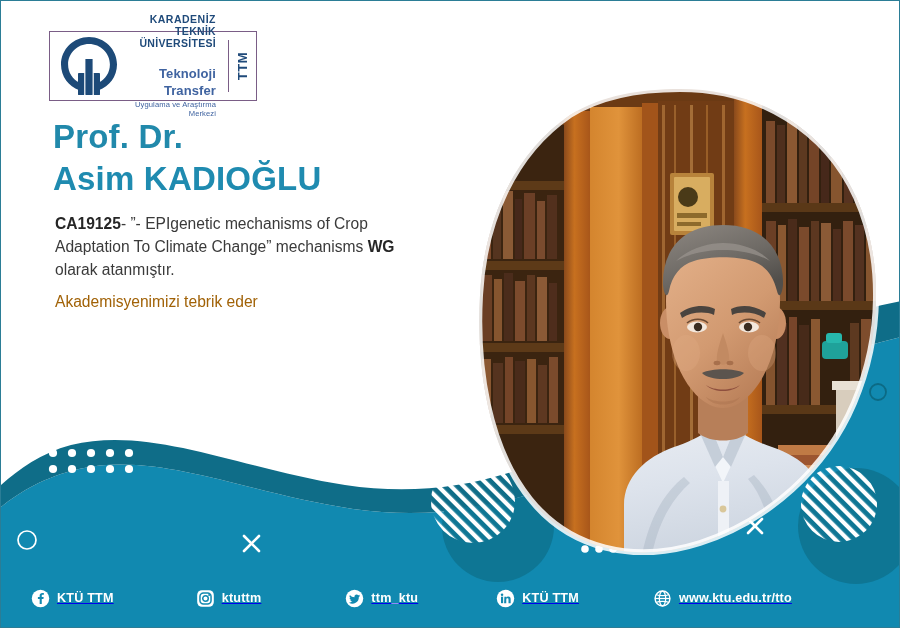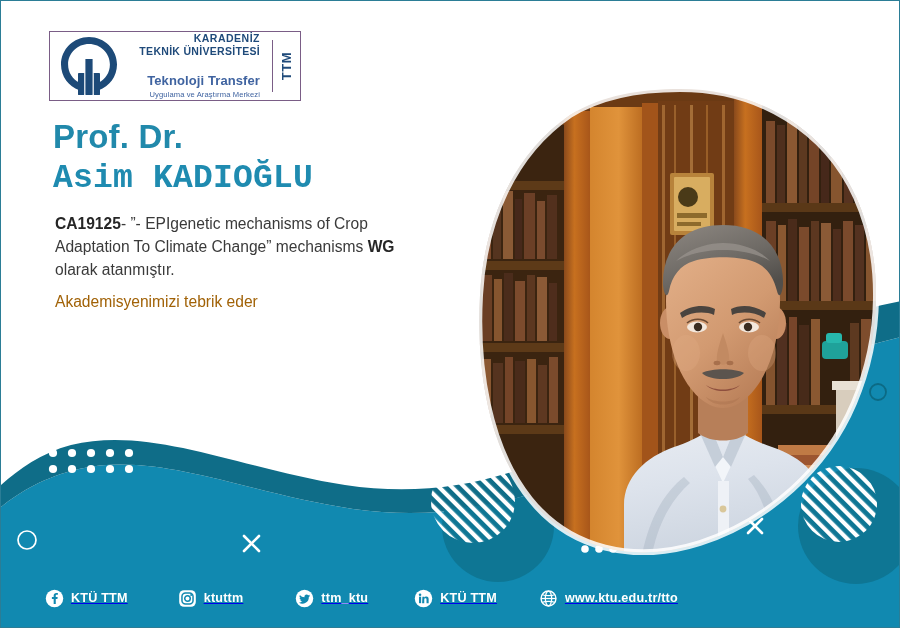--- a/index.html
+++ b/index.html
@@ -20,21 +20,21 @@
   }
 
   
   .bg-layer { position:absolute; inset:0; overflow:hidden; }
   .bg-svg { position:absolute; left:0; top:0; width:900px; height:628px; display:block; }
 
   
   .logo-box {
     position:absolute;
     left:48px; top:30px;
-    width:252px; height:70px;
+    width:208px; height:70px;
     background:#ffffff;
     border:1px solid #7a5d86;
     display:flex;
     align-items:center;
     z-index:20;
   }
   .logo-mark { width:66px; height:62px; margin-left:6px; flex:0 0 auto; }
   .logo-text-wrap {
     flex:1 1 auto;
     display:flex;
@@ -71,21 +71,21 @@
   }
 
   
   .headline { position:absolute; left:52px; top:118px; z-index:20; }
   .h-prof {
     font-size:33px; color:#2189ab; font-weight:700;
     letter-spacing:0.2px; line-height:1.12;
   }
   .h-name {
     font-size:33px; color:#1f8bb0; font-weight:bold;
-    letter-spacing:0.2px; line-height:1.25; margin-top:2px;font-family:Liberation Mono, monospace;
+    letter-spacing:0.2px; line-height:1.25; margin-top:2px;
   }
 
   
   .body-copy {
     position:absolute; left:54px; top:212px; width:350px; z-index:20;
     font-size:15.6px; color:#3a3a3a; line-height:1.46;
   }
   .body-copy b { font-weight:bold; color:#262626; }
 
   .body-copy2 {
@@ -100,21 +100,22 @@
     width:405px; height:470px;
     z-index:15;
   }
   .portrait-svg { width:100%; height:100%; display:block; }
 
   
   .footer {
     position:absolute; left:0; bottom:0; width:900px; height:58px;
     z-index:30;
     display:flex; align-items:center;
-    padding-left:36px;
+    padding-left:22px;
+    gap:32px;
   }
   .social {
     display:flex; align-items:center;
     margin-right:19px;
     white-space:nowrap;
   }
   .social .ico {
     width:19px; height:19px; flex:0 0 auto; margin-right:7px;
     display:block;
   }

